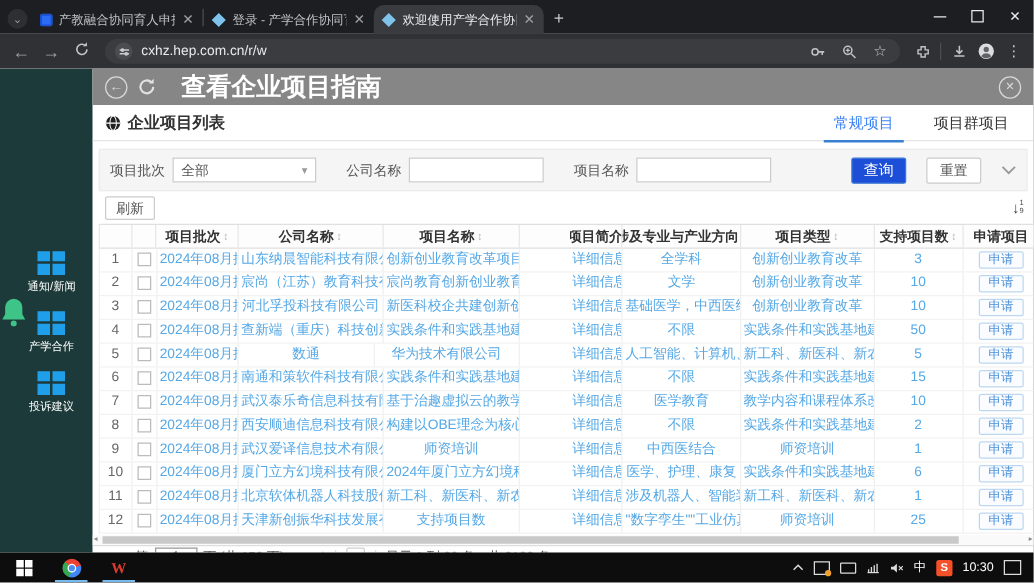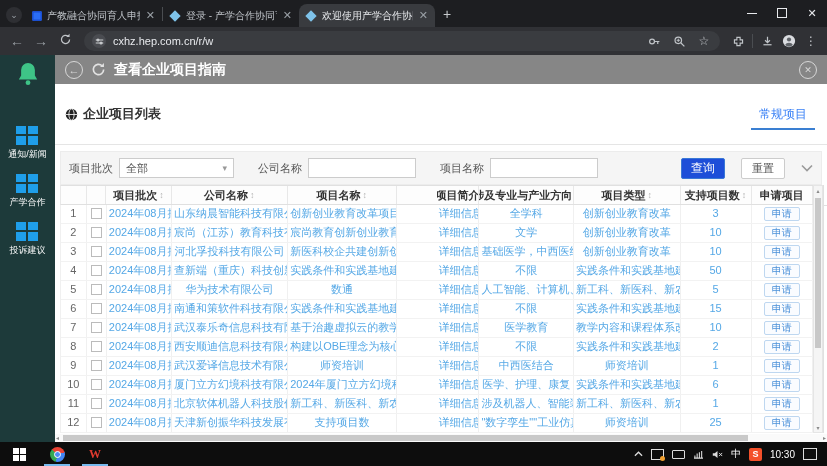--- a/index.html
+++ b/index.html
@@ -27,34 +27,34 @@
   .navic{color:#9aa0a6;font-size:14px;width:18px;text-align:center;}
   .addr{flex:1;height:20px;background:#3a3c40;border-radius:10px;display:flex;align-items:center;
     padding:0 8px;gap:7px;margin:0 4px;}
   .siteinfo{width:14px;height:14px;border-radius:50%;background:#4a4c51;display:flex;align-items:center;justify-content:center;}
   .url{color:#e8eaed;font-size:11px;}
   .addr-right{margin-left:auto;display:flex;align-items:center;gap:9px;}
   .tb-ic{display:flex;align-items:center;justify-content:center;width:16px;height:16px;color:#c0c4c8;font-size:12px;}
   .tbsep{width:1px;height:14px;background:#4a4d51;}
   
   .page{position:absolute;top:55px;left:0;right:0;bottom:24px;display:flex;background:#fff;}
-  .sidebar{width:55px;background:#1d3a3a;display:flex;flex-direction:column;align-items:center;flex:0 0 auto;text-align:right;}
+  .sidebar{width:74px;background:#1d3a3a;display:flex;flex-direction:row;align-items:center;flex:0 0 auto;text-align:right;}
   .bell{margin-top:7px;}
   .side-items{margin-top:36px;display:flex;flex-direction:column;gap:13px;align-items:center;}
   .side-item{display:flex;flex-direction:column;align-items:center;gap:3px;}
   .wintile{width:22px;height:19px;display:grid;grid-template-columns:10px 10px;grid-template-rows:8px 9px;gap:2px;}
   .wintile i{background:#1f9ee9;}
   .side-label{color:#fff;font-size:9px;white-space:nowrap;}
   .main{flex:1;display:flex;flex-direction:column;overflow:hidden;}
   .pghead{height:29px;background:#868686;display:flex;align-items:center;gap:8px;padding:0 10px;flex:0 0 auto;}
   .circ-ic{width:18px;height:18px;border:1.5px solid #d7d7d7;border-radius:50%;color:#d7d7d7;
     display:flex;align-items:center;justify-content:center;font-size:11px;box-sizing:border-box;}
-  .pg-title{color:#fff;font-size:14px;font-weight:bold;flex:1;}
-  
-  .secrow{height:28px;display:flex;align-items:center;padding:16px 10px;border-bottom:1px solid #e5e5e5;flex:0 0 auto;}
+  .pg-title{color:#fff;font-size:20px;font-weight:bold;flex:1;margin-left:12px;}
+  
+  .secrow{height:28px;display:flex;align-items:center;padding:0 10px;border-bottom:1px solid #e5e5e5;flex:0 0 auto;}
   .sec-title{font-size:13px;font-weight:bold;color:#333;margin-left:5px;}
   .view-tabs{margin-left:auto;display:flex;gap:28px;margin-right:8px;}
   .vtab{font-size:12px;color:#333;padding:6px 2px;position:relative;}
   .vtab.active{color:#3b82f6;}
   .vtab.active::after{content:"";position:absolute;left:-6px;right:-6px;bottom:-1px;height:2px;background:#3a7fd2;}
   
   .filterbar{margin:6px 5px 0 5px;height:34px;background:#f5f5f5;border:1px solid #ececec;
     display:flex;align-items:center;padding:0 8px;gap:6px;box-sizing:border-box;flex:0 0 auto;}
   .flabel{font-size:11px;color:#555;}
   .fselect{width:115px;height:20px;background:#fff;border:1px solid #ccc;display:flex;align-items:center;
@@ -285,20 +285,21 @@
         <span style="display:flex;">
           <svg width="13" height="13" viewBox="0 0 16 16">
               <circle cx="8" cy="8" r="7" fill="#222"></circle>
               <ellipse cx="8" cy="8" rx="3.2" ry="7" fill="none" stroke="#fff" stroke-width="1"></ellipse>
               <line x1="1" y1="8" x2="15" y2="8" stroke="#fff" stroke-width="1"></line>
             </svg>
         </span>
         <span class="sec-title">企业项目列表</span>
         <div class="view-tabs">
           <span class="vtab active">常规项目</span>
+          <span class="vtab">项目群项目</span>
         </div>
       </div>
 
       <div class="filterbar">
         <span class="flabel">项目批次</span>
         <span class="fselect">
           <span>全部</span>
           <span class="caret">▾</span>
         </span>
         <span class="flabel" style="margin-left:18px;">公司名称</span>
@@ -307,20 +308,30 @@
         <input class="ftext" value="" style="">
         <button class="btn-query">查询</button>
         <button class="btn-reset">重置</button>
         <span class="collapse">
           <svg width="12" height="8" viewBox="0 0 12 8">
               <path d="M1 1.5 6 6.5 11 1.5" fill="none" stroke="#9a9a9a" stroke-width="1.6"></path>
             </svg>
         </span>
       </div>
 
+      <div class="toolrow">
+        <button class="btn-refresh">刷新</button>
+        <span class="sortnum">
+          <span class="ar">↓</span>
+            <span class="dg">
+              <span>1</span>
+              <span>9</span>
+            </span>
+        </span>
+      </div>
 
       <div class="tablewrap">
         <div class="grid">
           <div class="thead">
               <div class="th c-num"></div>
               <div class="th c-chk"></div>
               <div class="th c-batch">
                 <span class="th-label">项目批次</span>
                 <span class="sort">↕</span>
               </div>
@@ -397,22 +408,22 @@
                 <div class="td c-brief">详细信息</div>
                 <div class="td c-majors">不限</div>
                 <div class="td c-type">实践条件和实践基地建设</div>
                 <div class="td c-count">50</div>
                 <div class="td c-apply"><button class="apply-btn">申请</button></div>
               </div>
               <div class="tr">
                 <div class="td c-num">5</div>
                 <div class="td c-chk"><span class="chk"></span></div>
                 <div class="td c-batch">2024年08月批次</div>
+                <div class="td c-project">数通</div>
                 <div class="td c-company">华为技术有限公司</div>
-                <div class="td c-project">数通</div>
                 <div class="td c-brief">详细信息</div>
                 <div class="td c-majors">人工智能、计算机、软件工...</div>
                 <div class="td c-type">新工科、新医科、新农科...</div>
                 <div class="td c-count">5</div>
                 <div class="td c-apply"><button class="apply-btn">申请</button></div>
               </div>
               <div class="tr">
                 <div class="td c-num">6</div>
                 <div class="td c-chk"><span class="chk"></span></div>
                 <div class="td c-batch">2024年08月批次</div>

